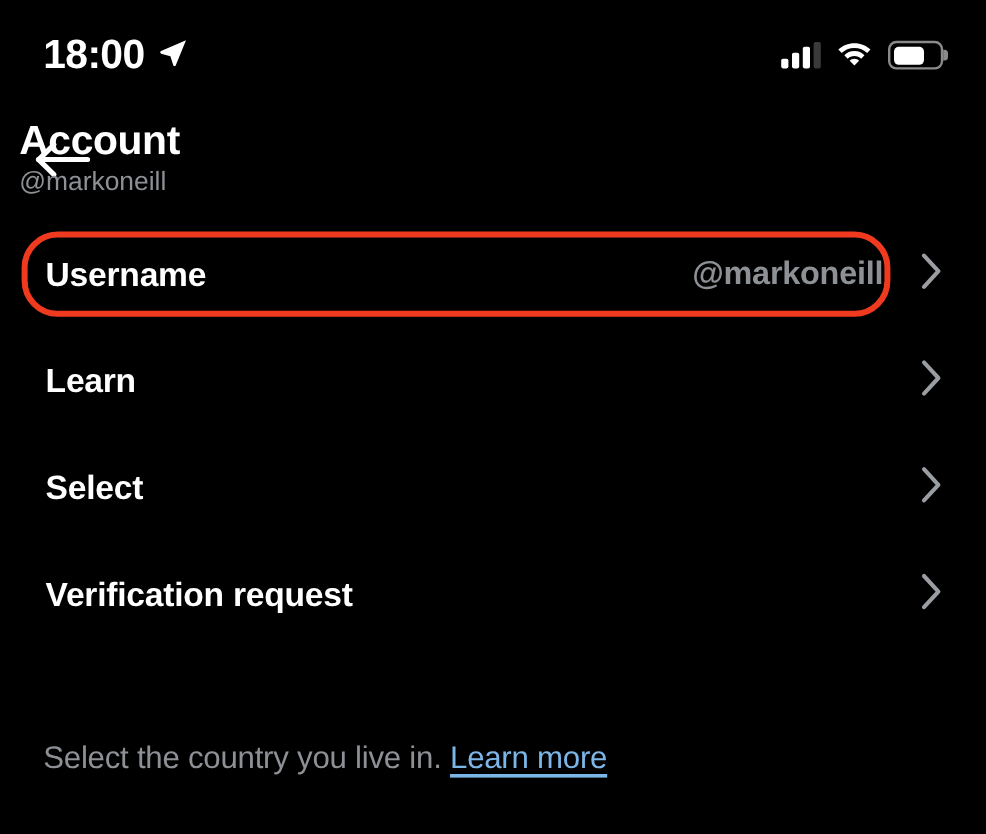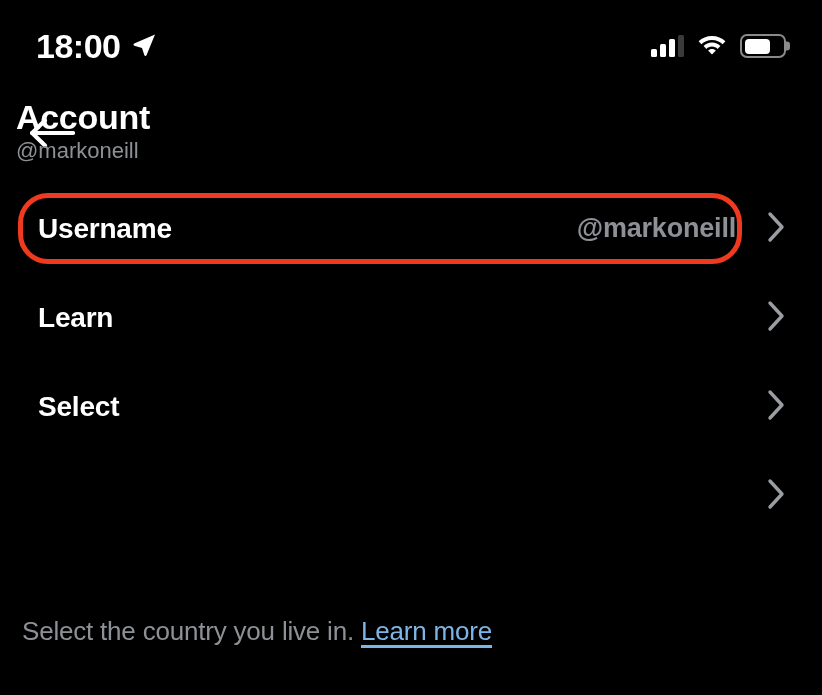--- a/index.html
+++ b/index.html
@@ -196,21 +196,21 @@
     border-radius: 30px;
     pointer-events: none;
   }
   .row.highlighted .row-right { padding-right: 36px; }
   .row.highlighted .row-value { padding-right: 12px; }
 
   
   .footer-note {
     position: absolute;
     top: 615px;
-    left: 22px;
+    left: 36px;
     right: 30px;
     font-size: 26px;
     font-weight: normal;
     color: #8d9196;
     letter-spacing: -0.2px;
     line-height: 1.25;
   }
   .footer-link {
     color: #7cb6e8;
     text-decoration: underline;
@@ -301,20 +301,21 @@
         <span class="row-value redacted"></span>
         <span class="chevron">
           <svg width="20" height="34" viewBox="0 0 20 34">
             <path d="M4 4 L16 17 L4 30" stroke="#9a9da1" stroke-width="3.4" stroke-linecap="round" stroke-linejoin="round" fill="none"></path>
           </svg>
         </span>
       </span>
     </div>
 
     <div class="row">
+      <span class="row-label">Verification request</span>
       <span class="row-right">
         <span class="row-value"></span>
         <span class="chevron">
           <svg width="20" height="34" viewBox="0 0 20 34">
             <path d="M4 4 L16 17 L4 30" stroke="#9a9da1" stroke-width="3.4" stroke-linecap="round" stroke-linejoin="round" fill="none"></path>
           </svg>
         </span>
       </span>
     </div>
 

